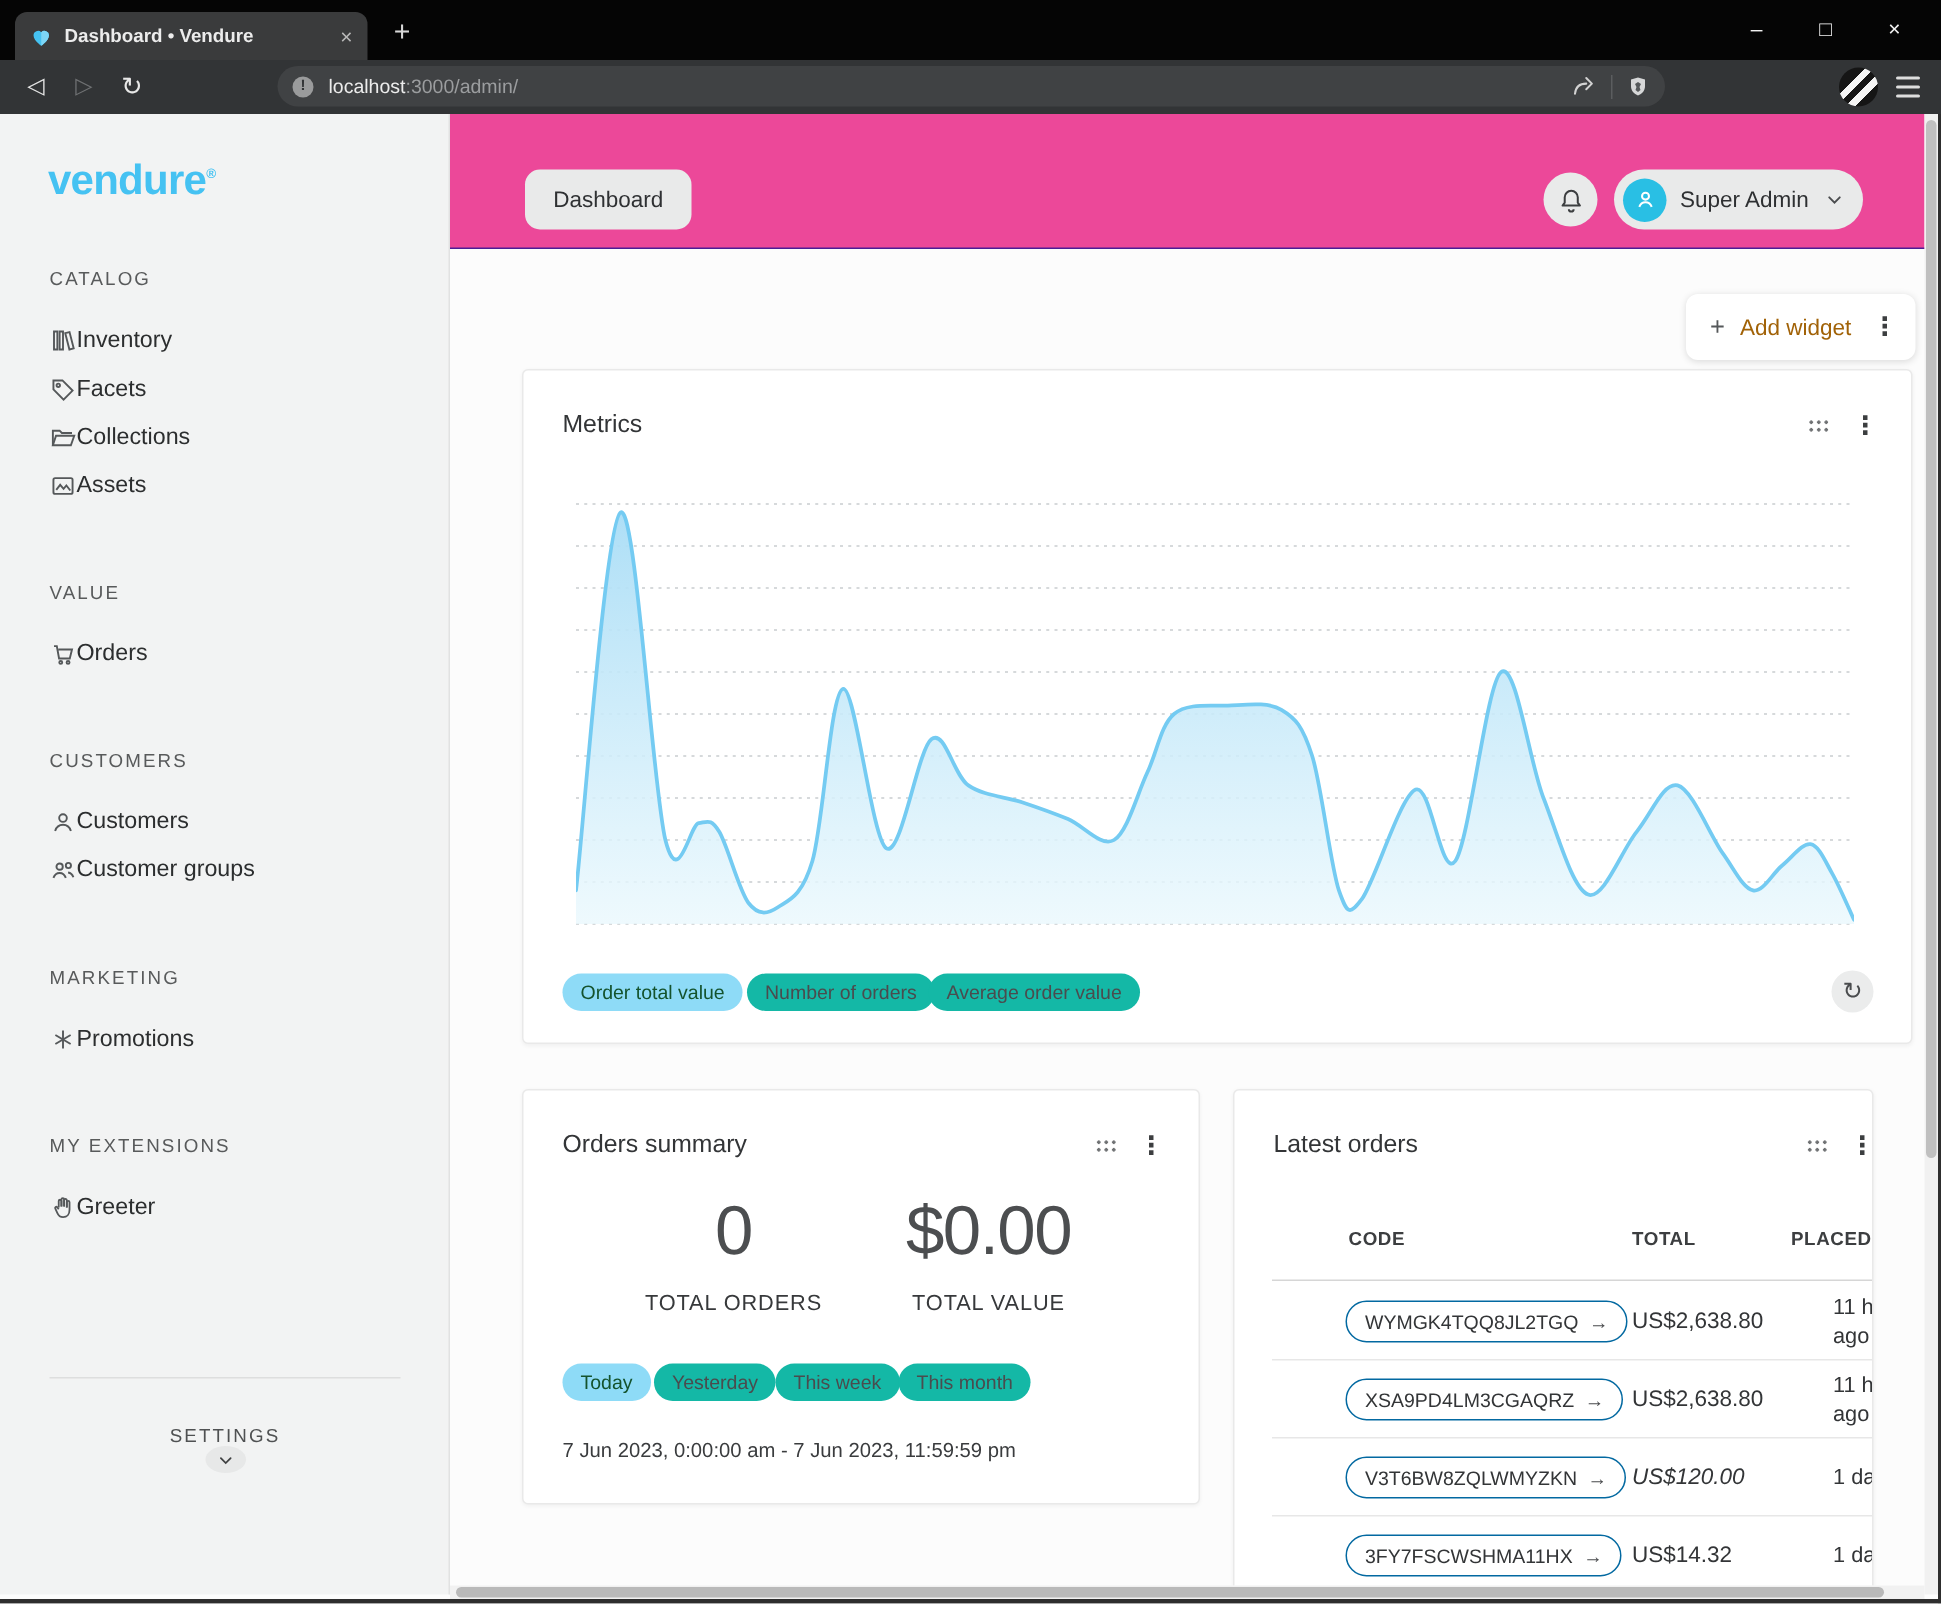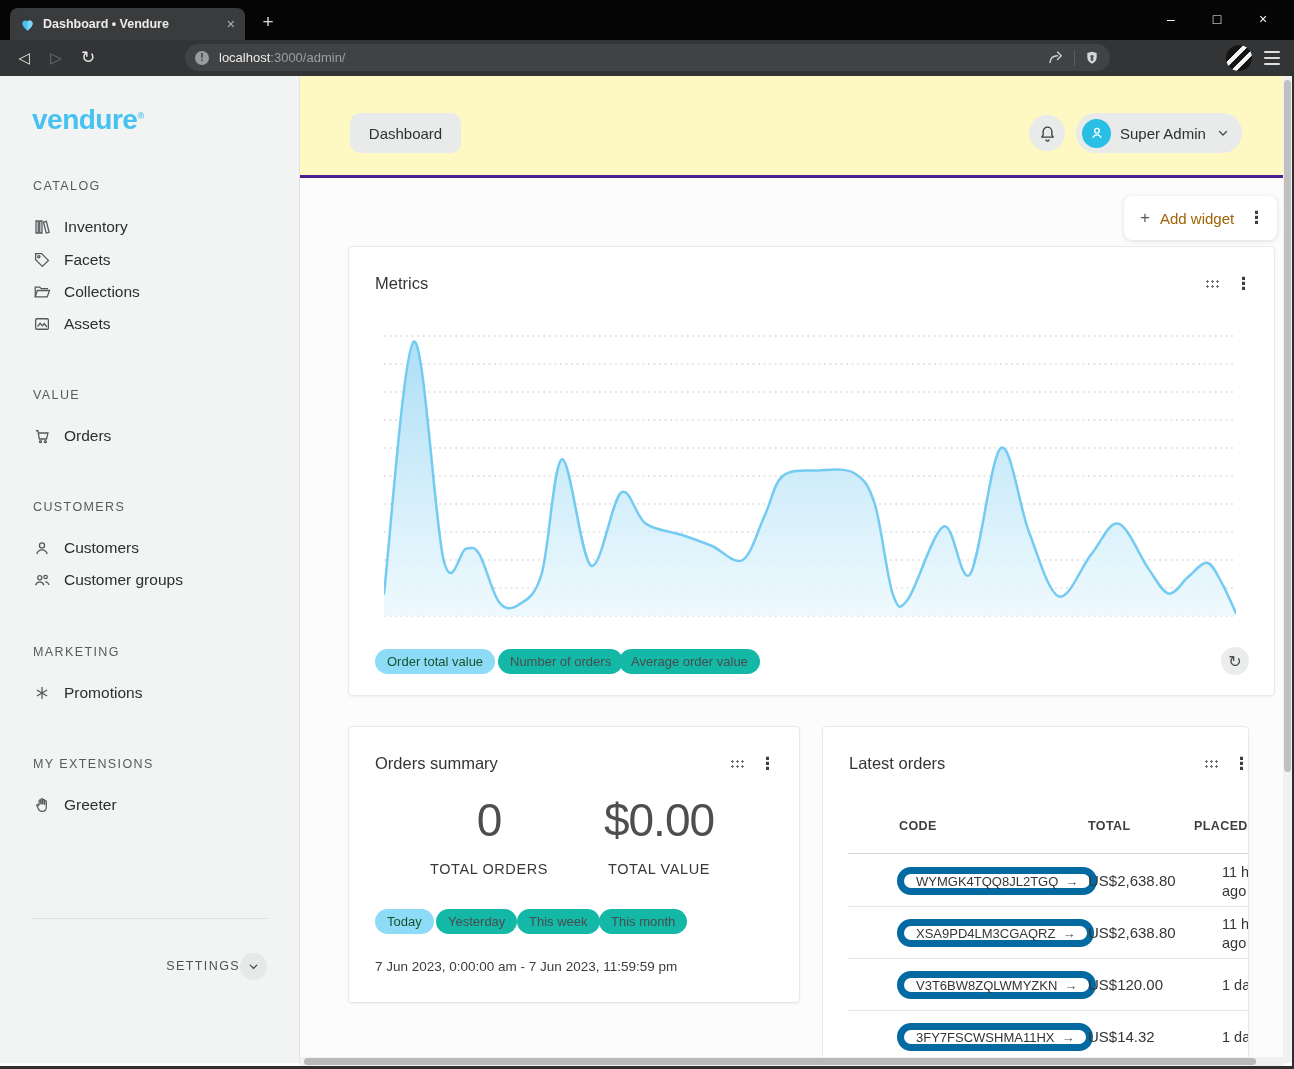--- a/index.html
+++ b/index.html
@@ -29,31 +29,31 @@
   
   .app { position:absolute; left:0; top:76px; width:1294px; height:990px; background:#fcfcfc; }
   .frame-right { position:absolute; right:0; top:76px; width:2px; bottom:0; background:#2e2e2e; z-index:60; }
   .frame-bottom { position:absolute; left:0; bottom:0; width:100%; height:3px; background:#2e2e2e; z-index:60; }
 
   
   .sidebar { position:absolute; left:0; top:0; width:300px; height:987px; background:#f2f3f3; border-right:1px solid #e1e2e2; }
   .logo { position:absolute; left:32px; top:28px; font-size:28px; font-weight:bold; letter-spacing:-0.5px; color:#45c2f2; }
   .logo sup { font-size:9px; }
   .nav-label { position:absolute; left:33px; font-size:12.5px; letter-spacing:1.4px; color:#585a5b; font-weight:500; }
-  .nav-item { position:absolute; left:33px; height:32px; display:flex; align-items:center; gap:13px; font-size:15.5px; color:#2c2e2f; cursor:pointer; }
+  .nav-item { position:absolute; left:33px; height:32px; display:flex; align-items:center; font-size:15.5px; color:#2c2e2f; cursor:pointer; }
   .nav-item svg { width:18px; height:18px; stroke:#55585a; }
   .side-divider { position:absolute; left:33px; width:234px; height:1px; background:#dddede; }
-  .collapse-row { position:absolute; left:33px; width:234px; height:32px; display:flex; align-items:center; justify-content:flex-end; }
+  .collapse-row { position:absolute; left:33px; width:234px; height:32px; display:flex; align-items:center; justify-content:flex-start;flex-direction:column; }
   .collapse-label { font-size:12.5px; letter-spacing:1.4px; color:#4f5152; font-weight:500; }
   .collapse-btn { width:27px; height:27px; border-radius:50%; background:#e7e8e8; display:flex; align-items:center; justify-content:center; }
   .collapse-btn svg { width:13px; height:13px; stroke:#3f4142; }
 
   
   .main { position:absolute; left:300px; top:0; width:983px; height:990px; }
-  .main-header { position:absolute; left:0; top:0; width:100%; height:102px; background:#fef9c3; border-bottom:3px solid #4c1d95; }
+  .main-header { position:absolute; left:0; top:0; width:100%; height:90px; background:#ec4899; border-bottom:1px solid #4c1d95; }
   .crumb-pill { position:absolute; left:50px; top:37px; width:111px; height:40px; background:#e9eaea; border-radius:10px; font-size:15px; color:#2f3133; display:flex; align-items:center; justify-content:center; }
   .bell-btn { position:absolute; left:729px; top:39px; width:36px; height:36px; border-radius:50%; background:#e9eaea; display:flex; align-items:center; justify-content:center; }
   .bell-btn svg { width:19px; height:19px; stroke:#3c3e40; }
   .user-pill { position:absolute; left:776px; top:37px; width:166px; height:40px; background:#e9eaea; border-radius:20px; display:flex; align-items:center; padding:0 12px 0 6px; gap:9px; }
   .user-avatar { width:29px; height:29px; border-radius:50%; background:#29bfe4; display:flex; align-items:center; justify-content:center; }
   .user-avatar svg { width:18px; height:18px; stroke:#fff; }
   .user-name { font-size:15px; color:#2e3032; flex:1; }
   .user-pill svg.chev { width:14px; height:14px; stroke:#4a4c4e; }
 
   .content { position:absolute; left:0; top:110px; width:100%; height:871px; background:#fcfcfc; overflow:hidden; }
@@ -76,21 +76,21 @@
 
   .summary-card { left:48px; top:540px; width:452px; height:277px; }
   .stat-col { position:absolute; top:66px; width:170px; text-align:center; }
   .stat-value { font-size:46px; color:#4c4e50; letter-spacing:-1px; }
   .stat-label { margin-top:14px; font-size:14.5px; letter-spacing:0.6px; color:#37393b; }
   .period-text { position:absolute; left:26px; top:232px; font-size:13.5px; color:#3a3c3e; }
 
   .latest-card { left:522px; top:540px; width:427px; height:400px; overflow:hidden; }
   .th { position:absolute; top:92px; font-size:12.5px; font-weight:bold; letter-spacing:0.4px; color:#3c3e40; white-space:nowrap;text-align:center; }
   .row-sep { position:absolute; left:25px; width:440px; height:1px; background:#e7e7e7; }
-  .code-pill { position:absolute; left:74px; height:28px; border:7px solid #0369a1; border-radius:15px; display:inline-flex; align-items:center; padding:0 12px; gap:7px; font-size:13px; color:#333537; white-space:nowrap; background:#fff; }
+  .code-pill { position:absolute; left:74px; height:28px; border:1px solid #0369a1; border-radius:15px; display:inline-flex; align-items:center; padding:0 12px; gap:7px; font-size:13px; color:#333537; white-space:nowrap; background:#fff; }
   .code-pill .arr { color:#4a4c4e; font-size:13px; }
   .cell-total { position:absolute; left:265px; font-size:15px; color:#333537; white-space:nowrap; }
   .cell-placed { position:absolute; left:371px; font-size:14.5px; color:#333537; line-height:1.3;margin-left:28px; }
   .placed-narrow { width:58px; }
   .placed-wide { width:120px; white-space:nowrap; }
 
   
   .vscroll { position:absolute; left:1283px; top:0; width:9px; height:987px; background:#f1f1f1; z-index:50; }
   .vthumb { position:absolute; left:1px; top:4px; width:7px; height:692px; border-radius:4px; background:#c0c0c0; }
   .hscroll { position:absolute; left:0; bottom:0; width:983px; height:9px; background:#f1f1f1; z-index:50; }
@@ -352,21 +352,21 @@
             <div class="cell-total" style="top:197px;">US$2,638.80</div>
             <div class="cell-placed placed-narrow" style="top:188px;">11 hrs ago</div>
           </div>
           <div class="row-sep" style="top:231px;"></div>
 
           <div>
             <div class="code-pill" style="top:244px;">
                 <span>V3T6BW8ZQLWMYZKN</span>
                 <span class="arr">→</span>
               </div>
-            <div class="cell-total" style="top:249px;">US$120.00</div>
+            <div class="cell-total" style="top:249px;font-style:italic;">US$120.00</div>
             <div class="cell-placed placed-wide" style="top:249px;">1 day ago</div>
           </div>
           <div class="row-sep" style="top:283px;"></div>
 
           <div>
             <div class="code-pill" style="top:296px;">
                 <span>3FY7FSCWSHMA11HX</span>
                 <span class="arr">→</span>
               </div>
             <div class="cell-total" style="top:301px;">US$14.32</div>

